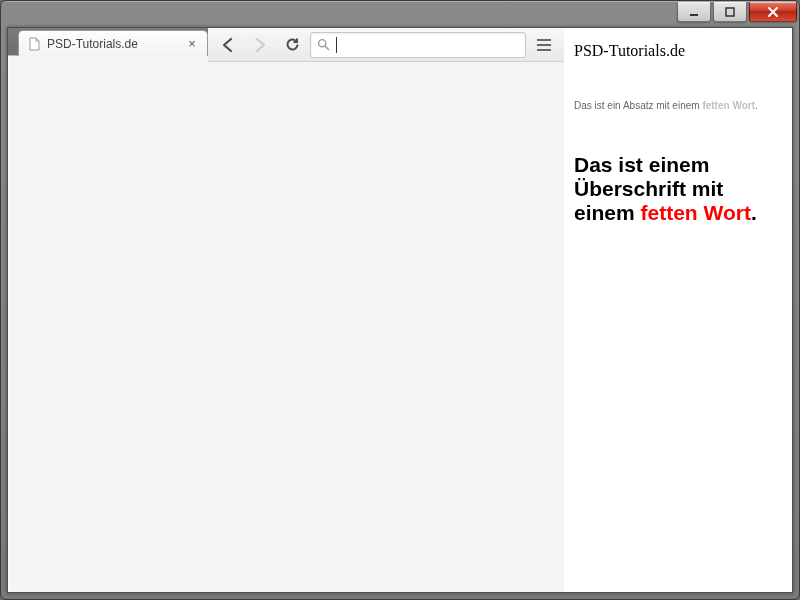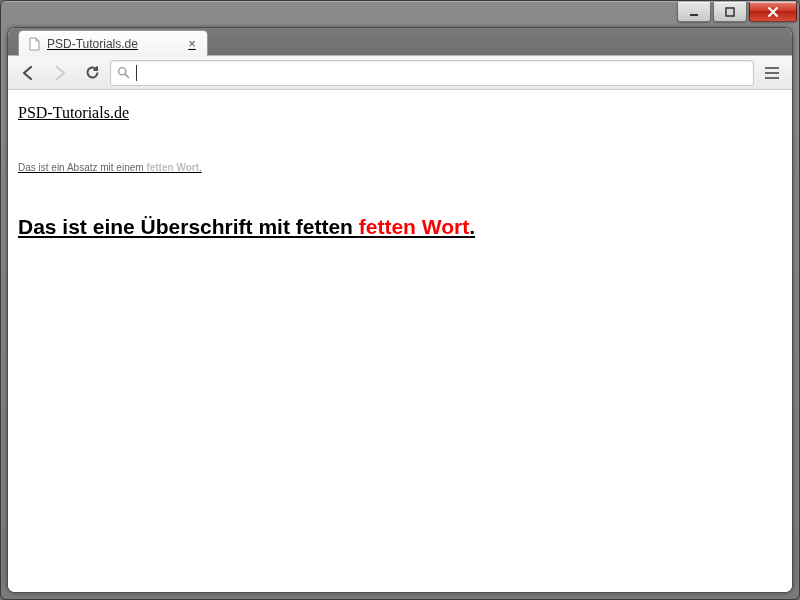--- a/index.html
+++ b/index.html
@@ -34,25 +34,24 @@
     background: linear-gradient(#e77c6f, #cf3a26 45%, #b02314 46%, #d84a33);
   }
   .cap-btn svg { display: block; }
 
   
   .chrome {
     margin: 0 6px 6px 6px;
     flex: 1;
     background: #f5f5f5;
     border: 1px solid #4e4e4e;
-    border-radius: 8px;
-    display: flex; flex-direction: column;
+    border-radius: 0;
+    display: flex; flex-direction: row;
     box-shadow: 0 0 4px rgba(0,0,0,0.4), inset 0 0 0 1px rgba(255,255,255,0.5);
     overflow: hidden;
-    text-decoration: underline;
   }
 
   
   .tabstrip {
     height: 28px;
     background: linear-gradient(#7a7a7a, #6f6f6f);
     display: flex; align-items: flex-end;
     padding-left: 10px;
     border-bottom: 1px solid #b7b7b7;
     position: relative;
@@ -219,19 +218,19 @@
 
     <div class="viewport">
       <div class="page">
         <div class="site-title">PSD-Tutorials.de</div>
 
         <p class="para">
           <span>Das ist ein Absatz mit einem </span><b>fetten Wort</b><span>.</span>
         </p>
 
         <h2 class="head">
-          <span>Das ist eine Überschrift mit fetten </span><span class="red">fetten Wort</span><span>.</span>
+          <span>Das ist einem Überschrift mit einem </span><span class="red">fetten Wort</span><span>.</span>
         </h2>
       </div>
     </div>
 
   </div>
 </div>
 
 </body></html>

